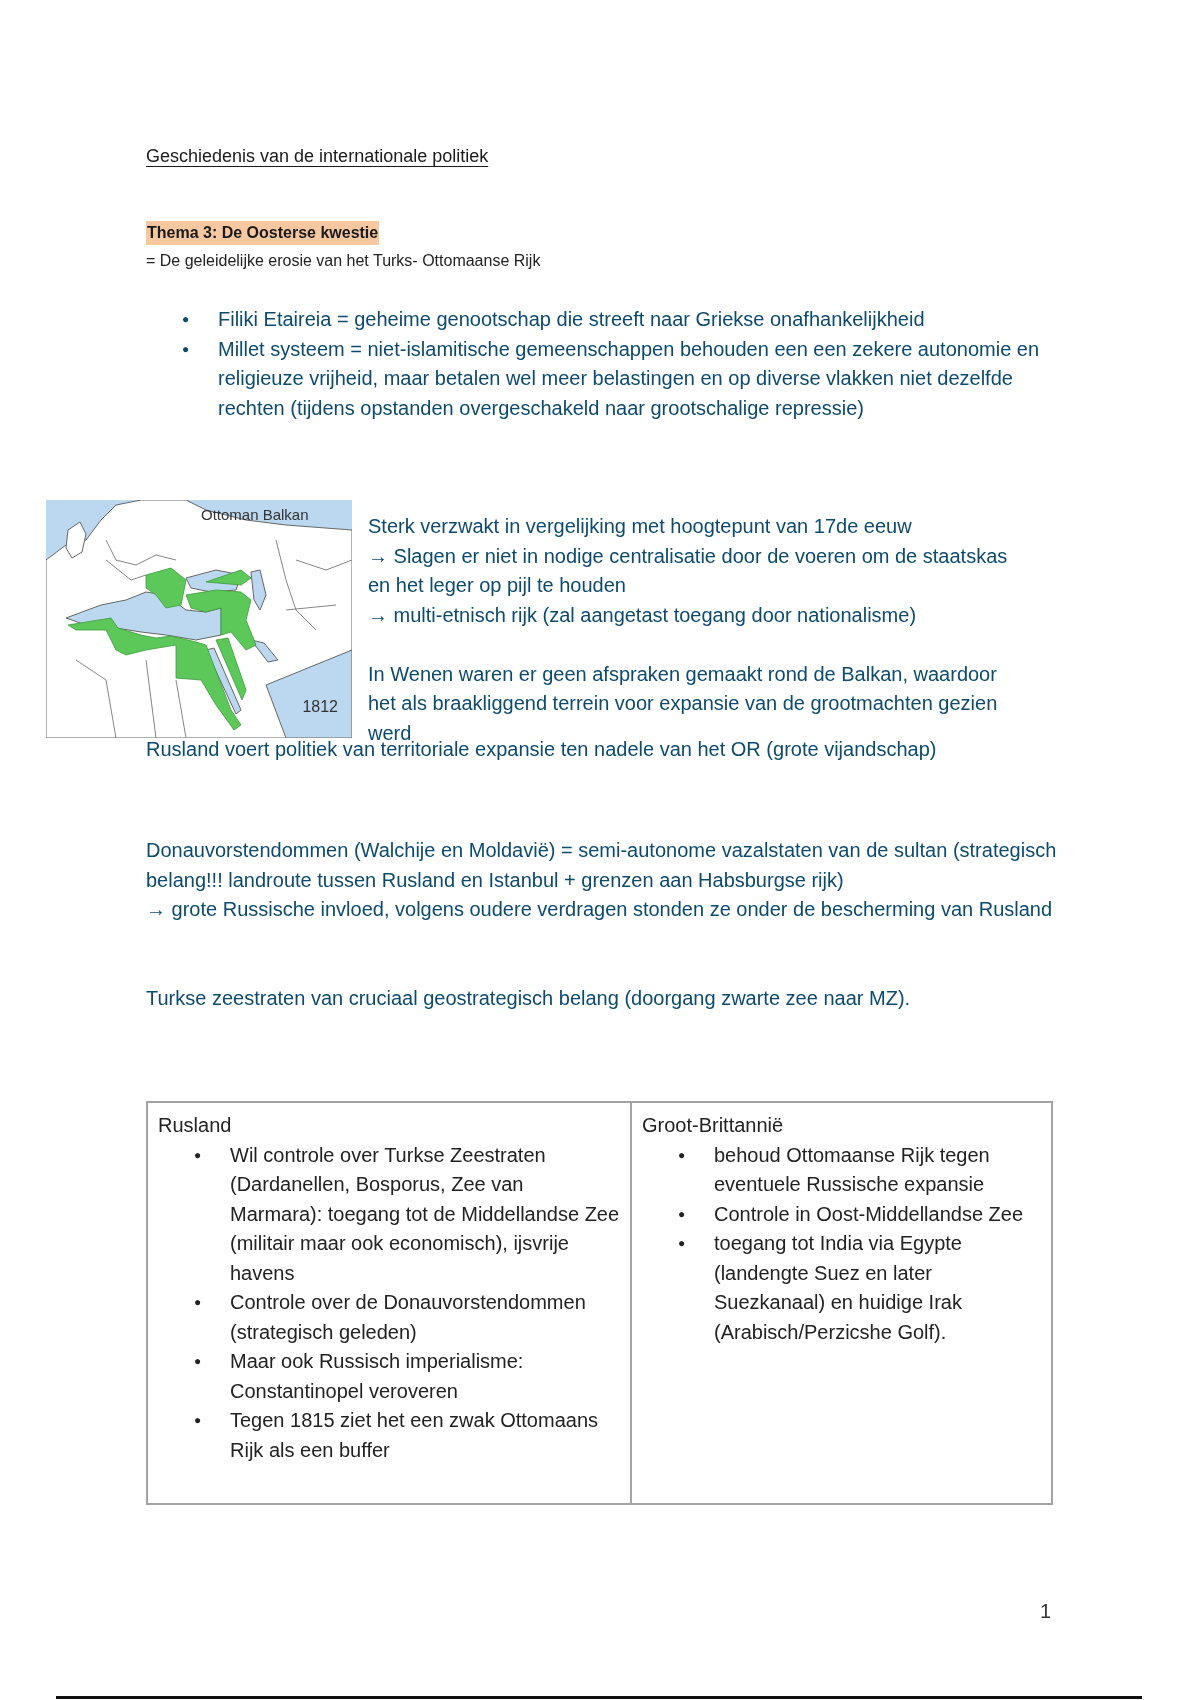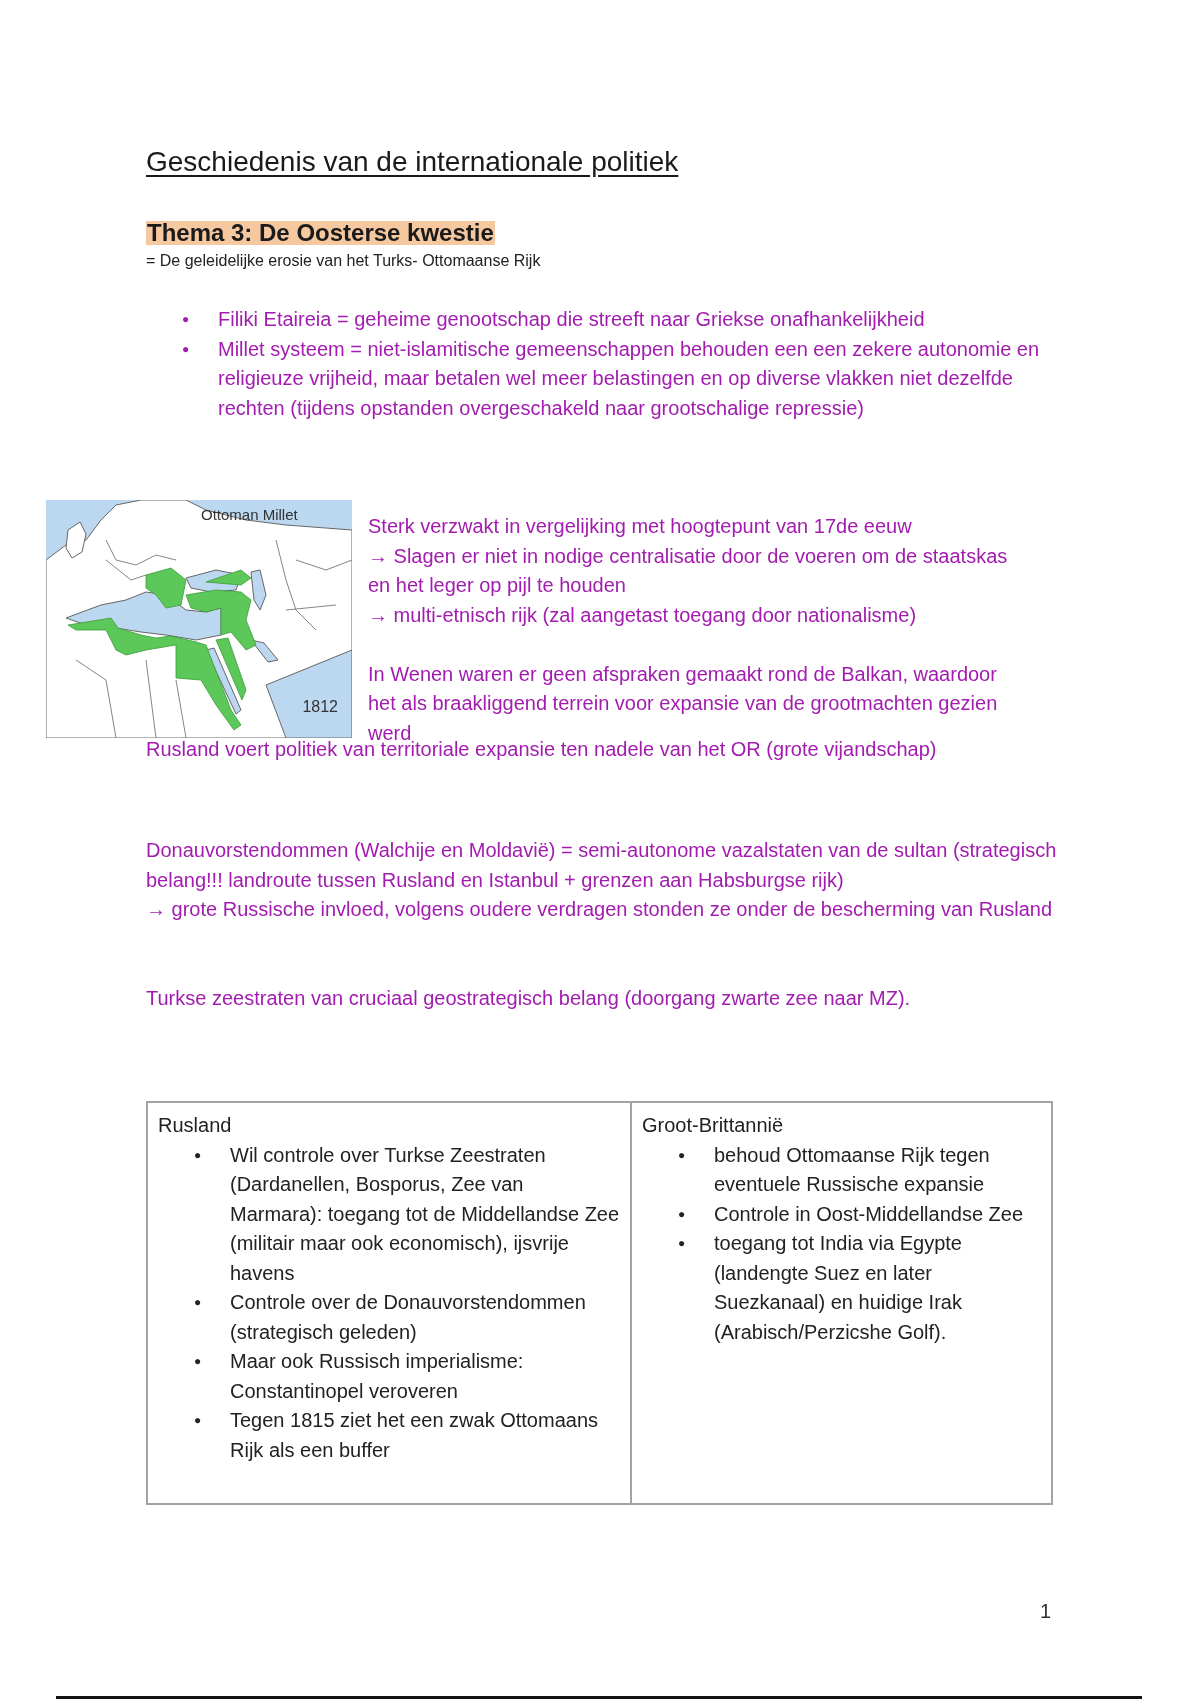--- a/index.html
+++ b/index.html
@@ -2,29 +2,29 @@
 <html><head>
 <meta charset="utf-8">
 <style>
   html, body { margin:0; padding:0; }
   body {
     width:1200px; height:1700px; background:#ffffff; position:relative; overflow:hidden;
     font-family:"Liberation Sans", sans-serif; color:#222222;
   }
   .abs { position:absolute; }
   .title {
-    left:146px; top:146px; font-size:28px; text-decoration:underline; text-underline-offset:4px;
+    left:146px; top:146px; font-size:18px; text-decoration:underline; text-underline-offset:4px;
     color:#1a1a1a; white-space:nowrap;
   }
   .theme {
-    left:146px; top:221px; font-size:24px; font-weight:bold; background:#f6c8a0; padding:0 1px;
+    left:146px; top:221px; font-size:16px; font-weight:bold; background:#f6c8a0; padding:0 1px;
     color:#1a1a1a; line-height:24px;
   }
   .sub { left:146px; top:248px; font-size:16px; line-height:26px; }
-  .p { font-size:20px; line-height:29.5px; color:#a21caf; }
+  .p { font-size:20px; line-height:29.5px; color:#0c4a6e; }
   ul.blist { margin:0; padding:0; list-style:none; }
   ul.blist li { position:relative; padding-left:72px; }
   ul.blist li::before {
     content:"\25CF"; position:absolute; left:36px; font-size:12px; top:0; line-height:29.5px;
   }
   .intro-list { left:146px; top:305px; width:920px; }
   .map {
     left:46px; top:500px; width:306px; height:238px; background:#bcd8f0; overflow:hidden;
   }
   .map svg { display:block; }
@@ -80,21 +80,21 @@
     <path d="M220,185 L306,150 L306,238 L240,238 Z" fill="#bcd8f0" stroke="#666" stroke-width="1"></path>
 
     <path d="M100,75 L125,68 L140,80 L135,105 L120,108 L110,95 L100,88 Z" fill="#5cc85a" stroke="#3c9a3a" stroke-width="0.8"></path>
     <path d="M140,95 L170,90 L195,92 L205,100 L200,120 L210,145 L200,150 L185,132 L175,135 L175,108 L160,112 L145,108 Z" fill="#5cc85a" stroke="#3c9a3a" stroke-width="0.8"></path>
     <path d="M160,82 L195,70 L205,78 L195,85 Z" fill="#5cc85a" stroke="#3c9a3a" stroke-width="0.8"></path>
     <path d="M22,125 L65,118 L72,128 L95,135 L110,138 L125,136 L150,142 L160,145 L185,210 L195,225 L188,230 L170,205 L155,180 L130,178 L130,145 L100,150 L80,155 L70,150 L60,130 L30,130 Z" fill="#5cc85a" stroke="#3c9a3a" stroke-width="0.8"></path>
     <path d="M170,140 L182,138 L200,190 L196,200 Z" fill="#5cc85a" stroke="#3c9a3a" stroke-width="0.8"></path>
 
     <path d="M60,40 L70,60 L90,65 L110,55 L130,60 M60,60 L85,80 L100,75 M230,40 L240,80 L250,110 L270,130 M240,110 L290,105 M30,160 L60,180 L70,238 M100,160 L110,238 M130,180 L140,238 M250,60 L280,70 L306,60" fill="none" stroke="#777" stroke-width="0.9"></path>
   </svg>
-  <span class="map-title">Ottoman Millet</span>
+  <span class="map-title">Ottoman Balkan</span>
   <span class="map-year">1812</span>
 </div>
 
 <div class="abs side-text p">
   <div>Sterk verzwakt in vergelijking met hoogtepunt van 17de eeuw</div>
   <div>→ Slagen er niet in nodige centralisatie door de voeren om de staatskas en het leger op pijl te houden</div>
   <div>→ multi-etnisch rijk (zal aangetast toegang door nationalisme)</div>
   <div style="height:29.5px"></div>
   <div>In Wenen waren er geen afspraken gemaakt rond de Balkan, waardoor het als braakliggend terrein voor expansie van de grootmachten gezien werd</div>
 </div>

